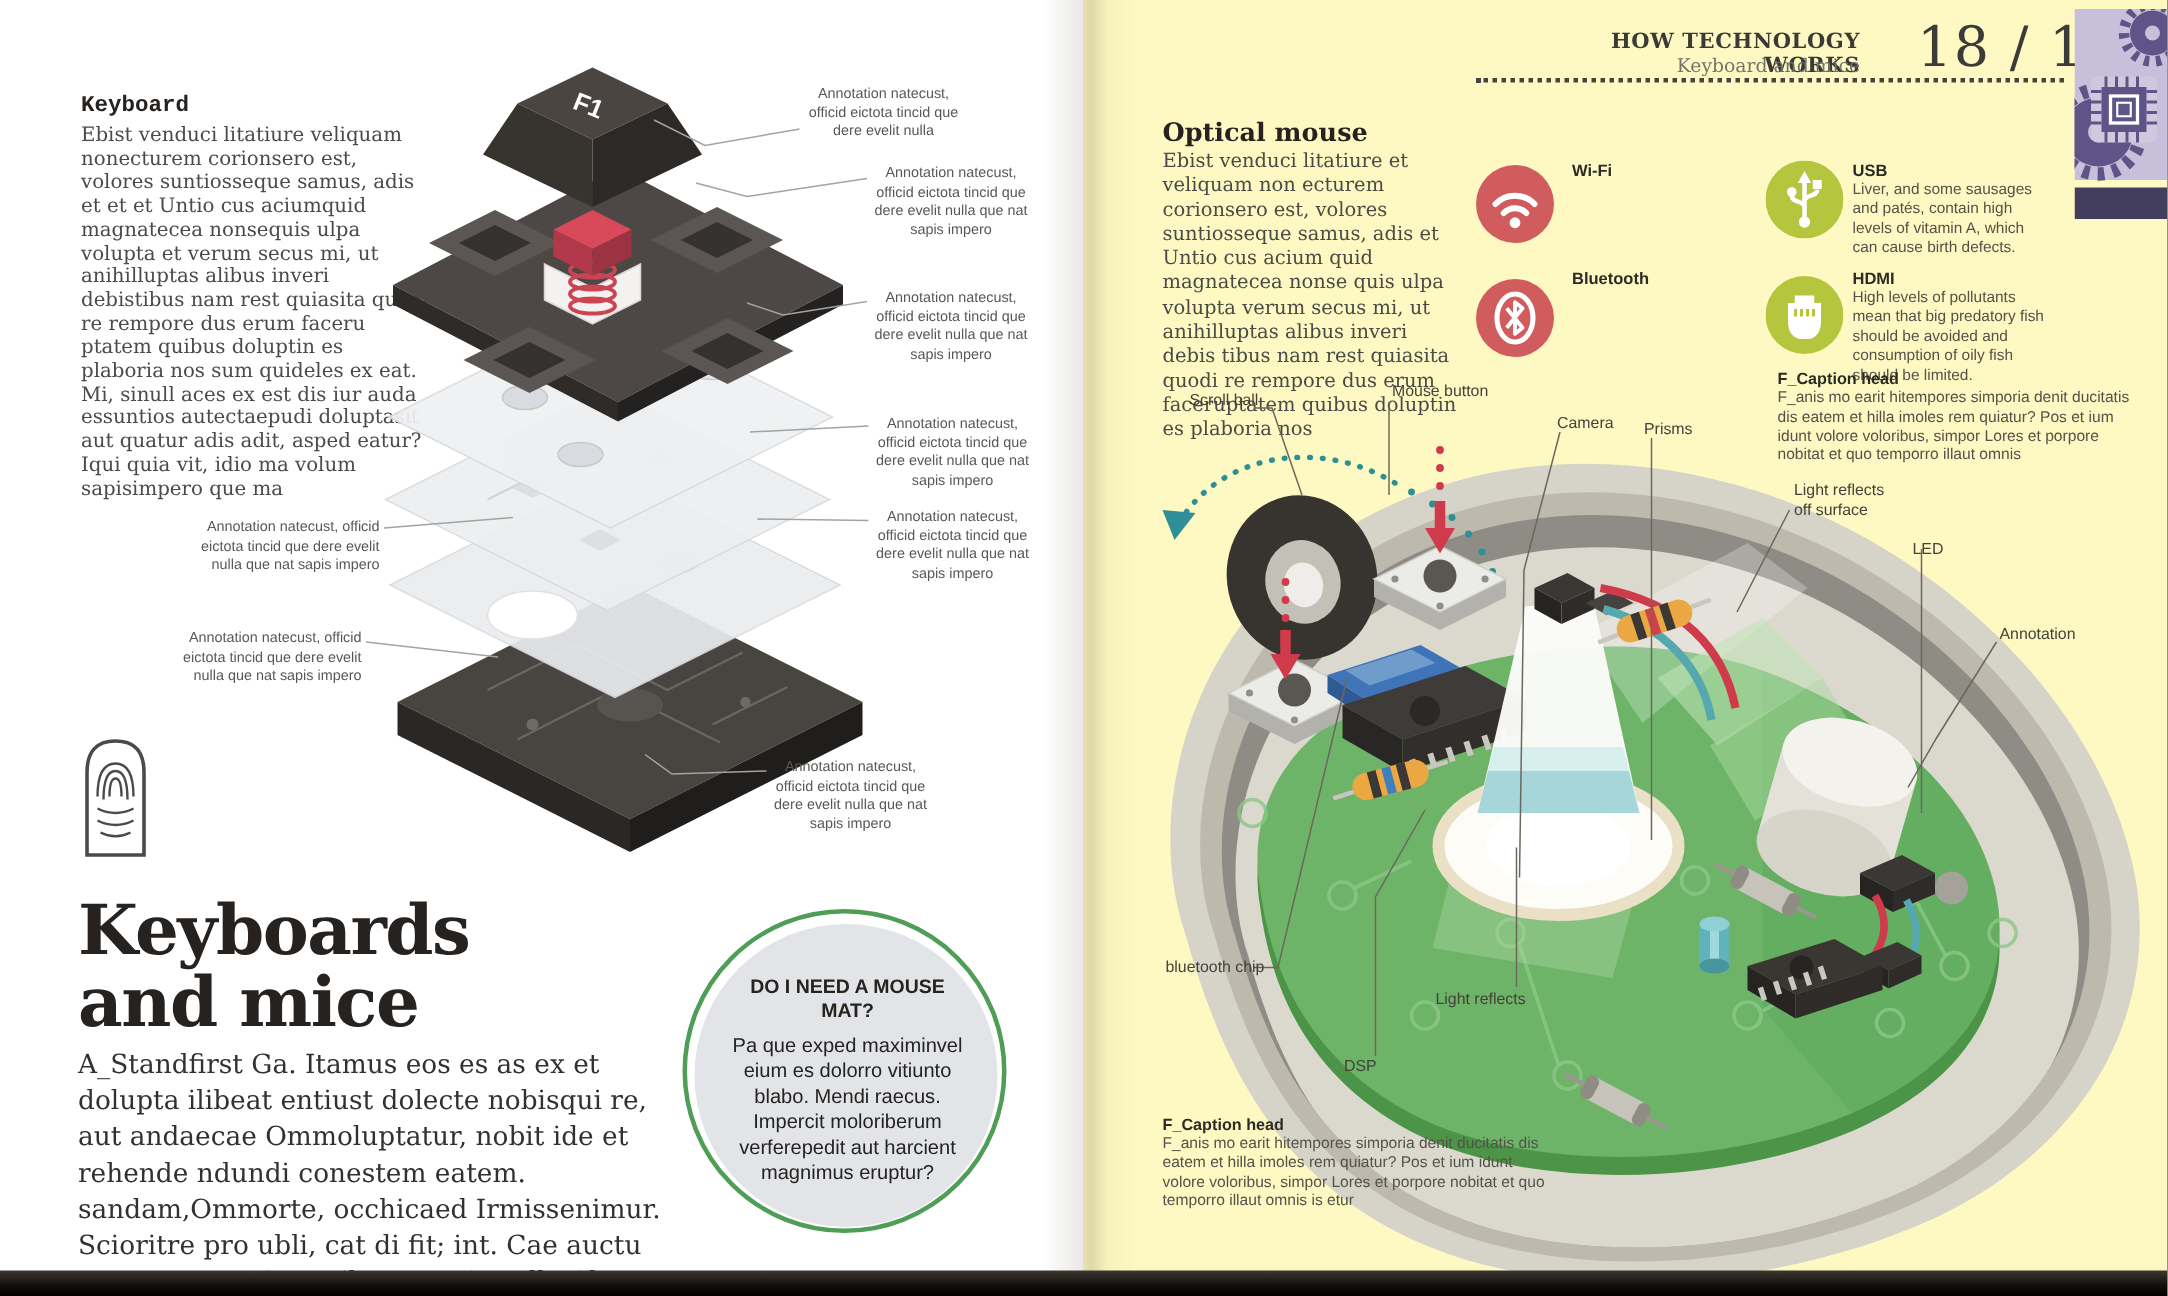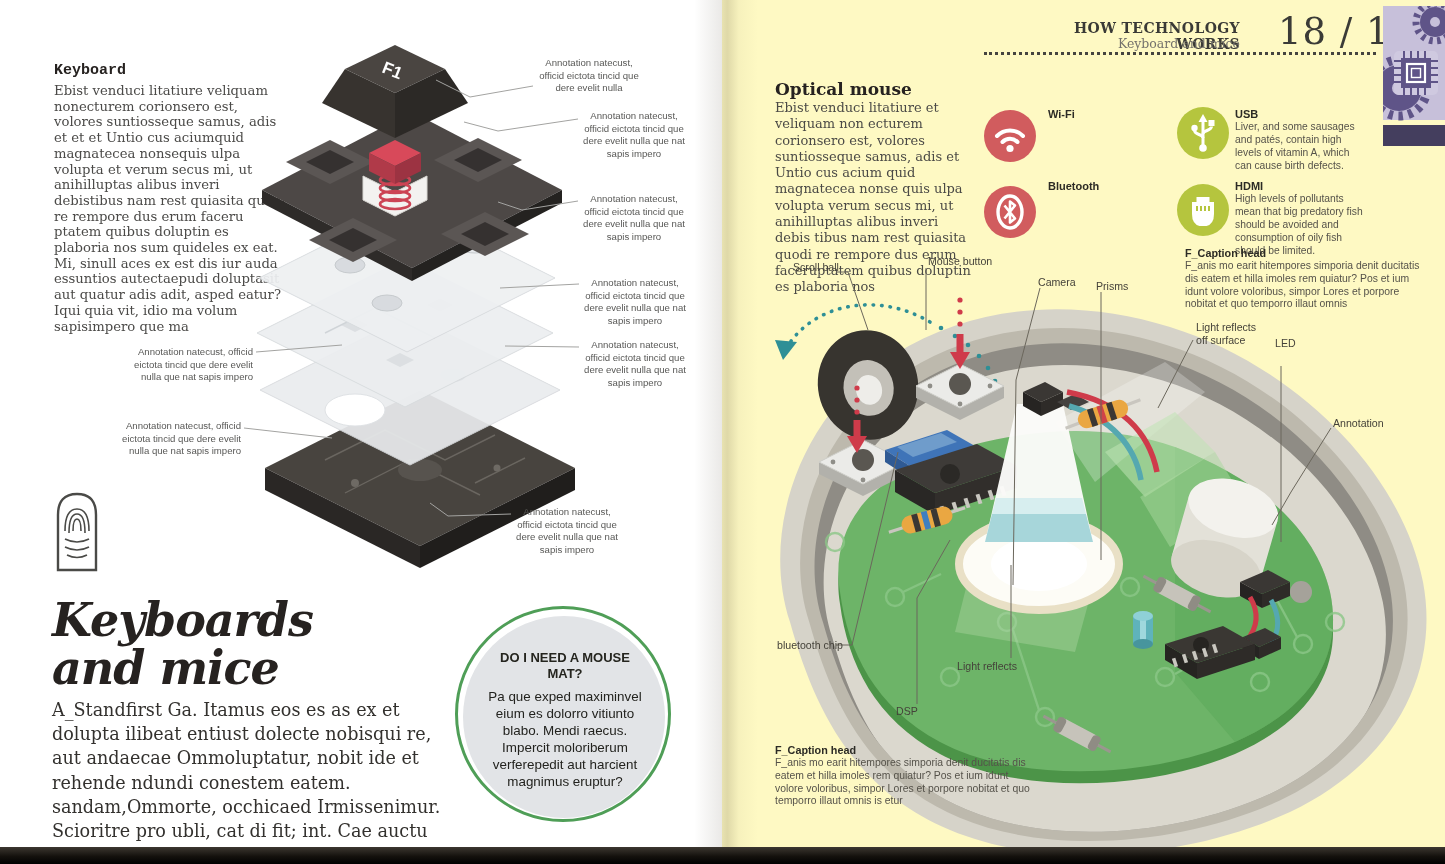--- a/index.html
+++ b/index.html
@@ -156,21 +156,21 @@
       <g stroke="#4a4a47" stroke-width="1.6" fill="none">
         <path d="M 10 40 Q 10 18 22 18 Q 34 18 34 40"></path>
         <path d="M 14 42 Q 14 23 22 23 Q 30 23 30 42"></path>
         <path d="M 18 40 Q 18 28 22 28 Q 26 28 26 40"></path>
         <path d="M 10 48 Q 22 54 34 48"></path>
         <path d="M 10 56 Q 22 62 34 56"></path>
         <path d="M 12 64 Q 22 69 32 64"></path>
       </g>
     </svg>
 
-    <div class="abs big-title" style="left:52px;top:596px;width:330px;font-style:italic;">Keyboards and mice</div>
+    <div class="abs big-title" style="left:52px;top:596px;width:330px;">Keyboards and mice</div>
     <div class="abs standfirst" style="left:52px;top:698px;">A_Standfirst Ga. Itamus eos es as ex et dolupta ilibeat entiust dolecte nobisqui re, aut andaecae Ommoluptatur, nobit ide et rehende ndundi conestem eatem. sandam,Ommorte, occhicaed Irmissenimur. Scioritre pro ubli, cat di fit; int. Cae auctu venatus, poenin seribus esquit nulla Ab</div>
 
     <div class="abs bubble-ring" style="left:455px;top:606px;"></div>
     <div class="abs bubble-fill" style="left:463px;top:616px;"></div>
     <div class="abs bubble-head" style="left:500px;top:650px;">DO I NEED A MOUSE MAT?</div>
     <div class="abs bubble-body" style="left:479px;top:688px;">Pa que exped maximinvel eium es dolorro vitiunto blabo. Mendi raecus. Impercit moloriberum verferepedit aut harcient magnimus eruptur?</div>
   </div>
 
   <div id="right-page" class="abs">
 
@@ -474,21 +474,21 @@
         <polyline points="289,565 289,658"></polyline>
         <polyline points="195,704 195,598 228,540"></polyline>
       </g>
     </svg>
 
     <div class="abs mlabel" style="left:71px;top:261px;">Scroll ball</div>
     <div class="abs mlabel" style="left:206px;top:255px;">Mouse button</div>
     <div class="abs mlabel" style="left:316px;top:276px;">Camera</div>
     <div class="abs mlabel" style="left:374px;top:280px;">Prisms</div>
     <div class="abs mlabel" style="left:474px;top:321px;width:64px;">Light reflects off surface</div>
-    <div class="abs mlabel" style="left:553px;top:337px;">LED</div>
+    <div class="abs mlabel" style="left:553px;top:360px;">LED</div>
     <div class="abs mlabel" style="left:611px;top:417px;">Annotation</div>
     <div class="abs mlabel" style="left:55px;top:639px;">bluetooth chip</div>
     <div class="abs mlabel" style="left:235px;top:660px;">Light reflects</div>
     <div class="abs mlabel" style="left:174px;top:705px;">DSP</div>
 
     <div class="abs cap-head" style="left:53px;top:744px;">F_Caption head</div>
     <div class="abs cap-body" style="left:53px;top:757px;width:258px;">F_anis mo earit hitempores simporia denit ducitatis dis eatem et hilla imoles rem quiatur? Pos et ium idunt volore voloribus, simpor Lores et porpore nobitat et quo temporro illaut omnis is etur</div>
   </div>
 
   <div id="gutter" class="abs noptr"></div>

